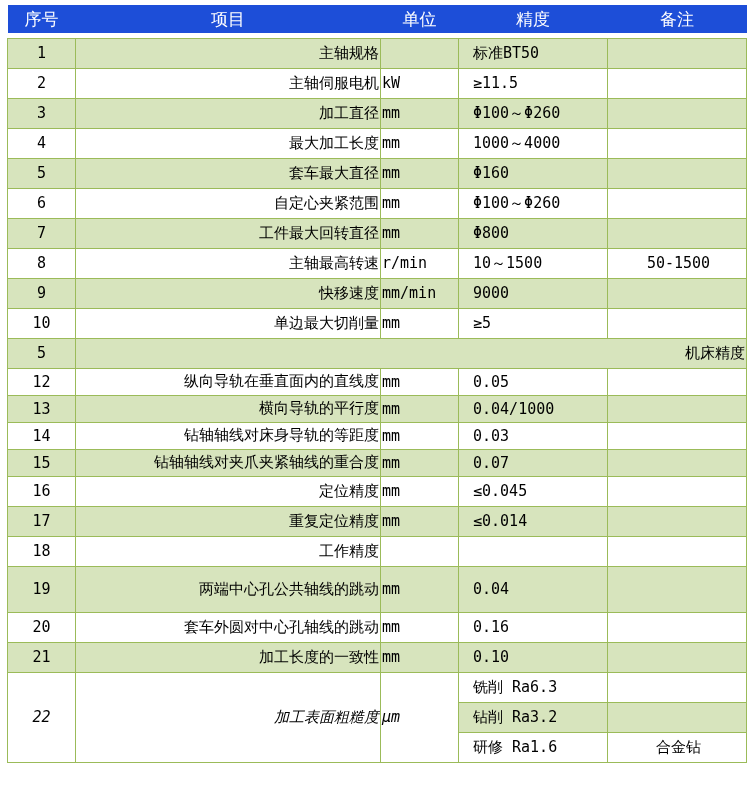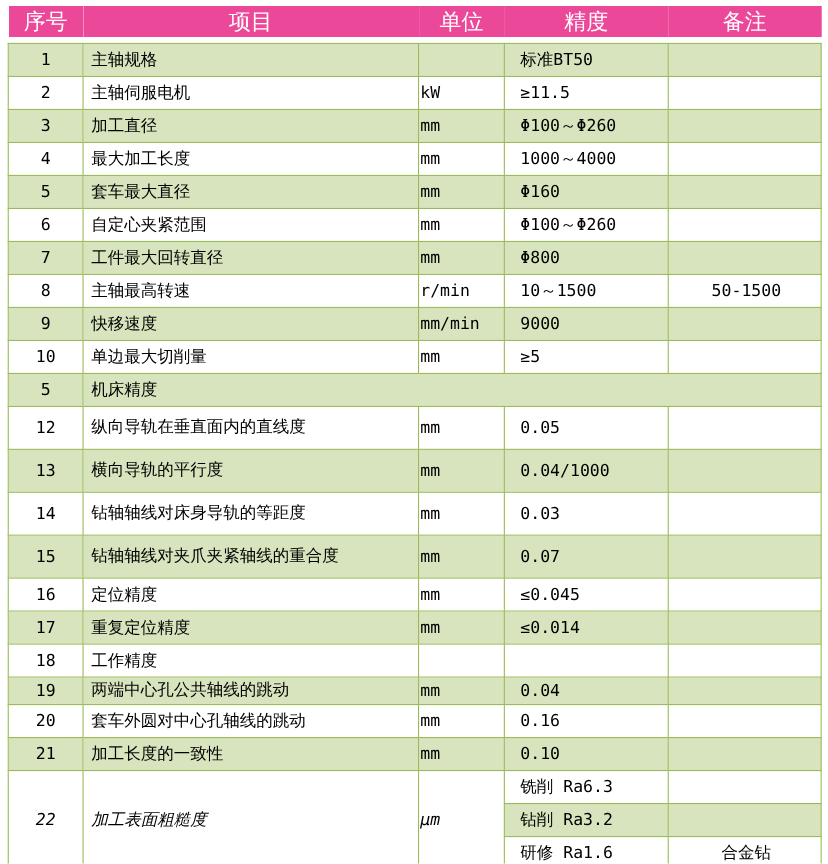--- a/index.html
+++ b/index.html
@@ -3,31 +3,31 @@
 <meta charset="utf-8">
 <style>
   html,body{margin:0;padding:0;background:#ffffff;}
   body{width:753px;height:785px;overflow:hidden;
        font-family:"DejaVu Sans Mono","Liberation Mono",monospace;
        color:#000000;}
   .wrap{padding:5px 7px 0 7px;}
   table{border-collapse:collapse;width:739px;table-layout:fixed;}
   td{box-sizing:border-box;font-size:15px;overflow:hidden;white-space:nowrap;}
   
-  tr.head td{background:#ec4899;color:#ffffff;border:none;height:28px;
-             text-align:center;font-size:20px;}
+  tr.head td{background:#1d4ed8;color:#ffffff;border:none;height:28px;
+             text-align:center;font-size:17px;}
   tr.spacer td{border:none;background:#ffffff;height:5px;padding:0;}
   
   tbody.grid td{border:1px solid #9bbb59;}
   tr.g td{background:#d7e4bd;}
   tr.w td{background:#ffffff;}
   td.merged{background:#ffffff !important;font-style:italic;}
-  .r30{height:30px;} .r34{height:25px;} .r35{height:39px;}
+  .r30{height:30px;} .r34{height:46px;} .r35{height:27px;}
   td.no{text-align:center;}
-  td.item{text-align:left;padding-left:7px;}
+  td.item{text-align:right;padding-left:7px;}
   td.unit{}
   td.prec{text-align:left;padding-left:14px;}
   td.note{text-align:center;padding-left:4px;}
 </style>
 </head>
 <body>
 
 <div class="wrap">
 <table>
   <colgroup>

